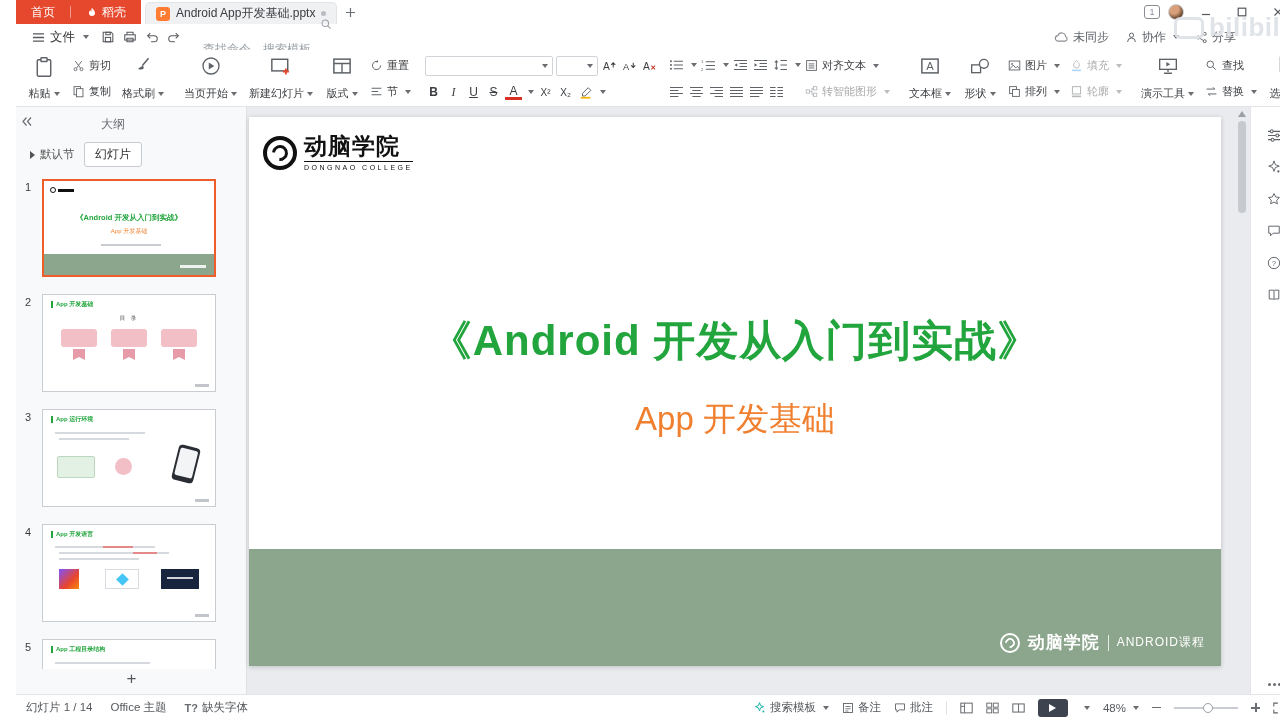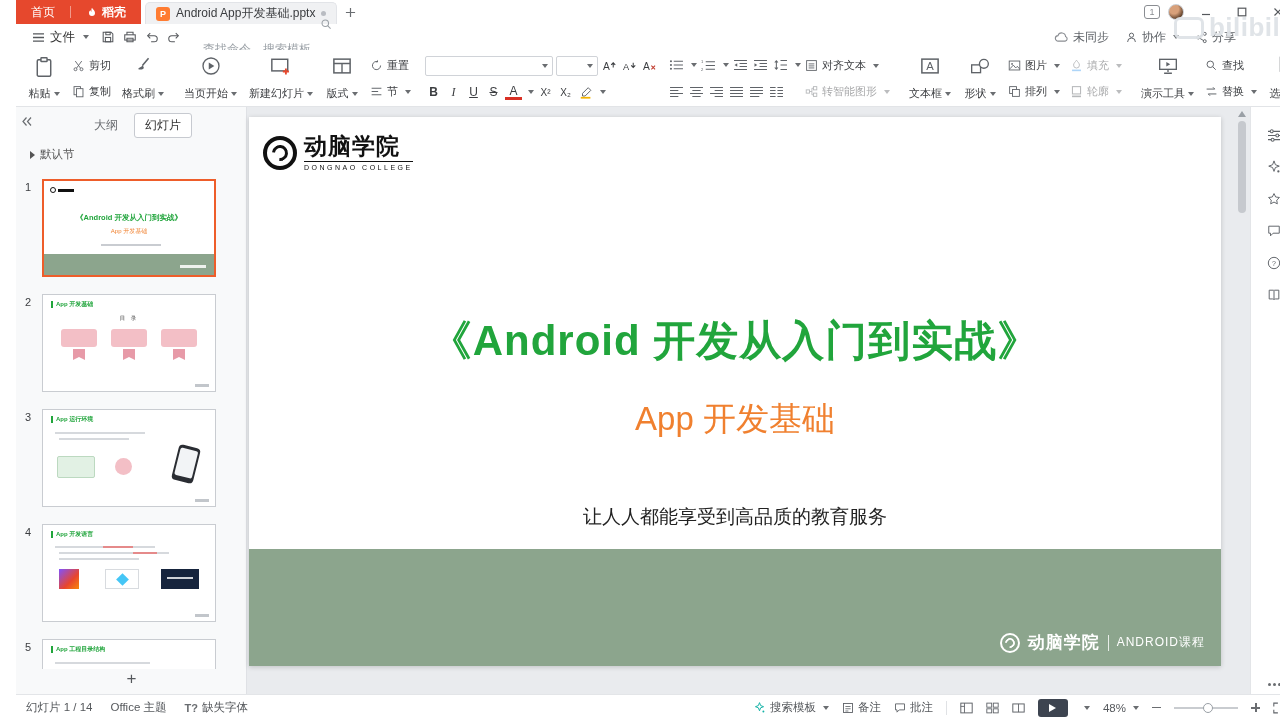--- a/index.html
+++ b/index.html
@@ -7,21 +7,21 @@
   body { font-family:"Liberation Sans","DejaVu Sans",sans-serif; font-size:12px; color:#333; background:#fff; }
   #app { position:relative; width:1280px; height:720px; overflow:hidden;margin-left:16px; }
   svg { display:block; }
   .cdn { width:0; height:0; border-left:3px solid transparent; border-right:3px solid transparent; border-top:4px solid #6a6d71; display:inline-block; margin-left:3px; }
 
   
   .titlebar { position:absolute; top:0; left:0; right:0; height:24px; background:#fff; display:flex; align-items:stretch; }
   .tb-orange { display:flex; align-items:center; background:#e6482d; color:#fff; }
   .tb-home { padding:0 15px; font-size:12px; }
   .tb-vdiv { width:1px; height:12px; background:rgba(255,255,255,.45); }
-  .tb-docs { display:flex; align-items:center; gap:4px; padding:0 15px;font-weight:bold; }
+  .tb-docs { display:flex; align-items:center; gap:4px; padding:0 15px; }
   .tb-tab { display:flex; align-items:center; gap:6px; background:#f0f1f3; border:1px solid #e2e4e8; border-bottom:none; border-radius:5px 5px 0 0; margin-top:2px; margin-left:4px; padding:0 10px; color:#3a3c3f; }
   .pptx-ico { width:14px; height:14px; background:#ff7c32; color:#fff; border-radius:3px; font-size:9px; font-weight:bold; display:flex; align-items:center; justify-content:center; }
   .tb-dot { width:5px; height:5px; border-radius:50%; background:#b9bcc2; }
   .tb-plus { width:26px; display:flex; align-items:center; justify-content:center; }
   .tb-right { margin-left:auto; display:flex; align-items:center; gap:8px; padding-right:4px; }
   .pin-ico { width:16px; height:14px; border:1px solid #8a8d92; border-radius:3px; color:#8a8d92; font-size:9px; display:flex; align-items:center; justify-content:center; }
   .avatar { width:16px; height:16px; border-radius:50%; background:radial-gradient(circle at 35% 30%, #d8a07a 0 35%, #6b4a33 70%); border:1px solid #c9ccd1; }
   .wcbtn { width:28px; height:24px; display:flex; align-items:center; justify-content:center; }
 
   
@@ -51,21 +51,21 @@
   .glyphbtn { min-width:17px; height:18px; display:flex; align-items:center; justify-content:center; font-size:12px; color:#3b3d40; }
   .lnico { width:15px; height:12px; }
   .grayed { opacity:.45; }
 
   
   .workspace { position:absolute; top:107px; left:0; right:0; height:587px; background:#e9ebee; }
 
   
   .leftpanel { position:absolute; left:0; top:0; width:231px; height:587px; background:#f8f9fa; border-right:1px solid #dfe1e5; }
   .lp-collapse { position:absolute; left:5px; top:9px; }
-  .lp-tabs { position:absolute; left:68px; top:6px; display:flex; gap:6px; align-items:center; }
+  .lp-tabs { position:absolute; left:68px; top:6px; display:flex; gap:6px; align-items:center;flex-direction:column; }
   .lp-tab { padding:3px 10px; font-size:12px; color:#6a6d71; border-radius:3px; }
   .lp-tab.active { background:#fff; border:1px solid #c7cad0; color:#333; }
   .lp-section { position:absolute; left:14px; top:40px; display:flex; align-items:center; gap:5px; font-size:11.5px; color:#555; }
   .tri-r { width:0; height:0; border-top:4px solid transparent; border-bottom:4px solid transparent; border-left:5px solid #555; }
   .thumbrow { position:absolute; left:0; width:231px; }
   .th-num { position:absolute; left:9px; top:2px; font-size:11px; color:#3b3d40; }
   .thumb { position:absolute; left:26px; top:0; width:174px; height:98px; background:#fff; border:1px solid #c9ccd1; overflow:hidden; }
   .thumb.sel { border:2px solid #ee5d2a; }
   .mini-band { position:absolute; left:0; right:0; bottom:0; height:21px; background:#8ca58d; }
   .mini-logo { position:absolute; left:6px; top:6px; display:flex; align-items:center; gap:2px; }
@@ -724,21 +724,20 @@
     <div class="slide">
       <div class="sl-logo">
         <span class="sl-logo-ico"></span>
         <span class="sl-logo-txt">
           <span class="sl-brand">动脑学院</span>
           <span class="sl-brand-sub">DONGNAO COLLEGE</span>
         </span>
       </div>
       <div class="sl-title">《Android 开发从入门到实战》</div>
       <div class="sl-subtitle">App 开发基础</div>
-      <div class="sl-tagline">让人人都能享受到高品质的教育服务</div>
       <div class="sl-band">
         <div class="sl-footer">
           <span class="sl-f-ico"></span>
           <span class="sl-f-brand">动脑学院</span>
           <span class="sl-f-div"></span>
           <span class="sl-f-course">ANDROID课程</span>
         </div>
       </div>
     </div>
 

